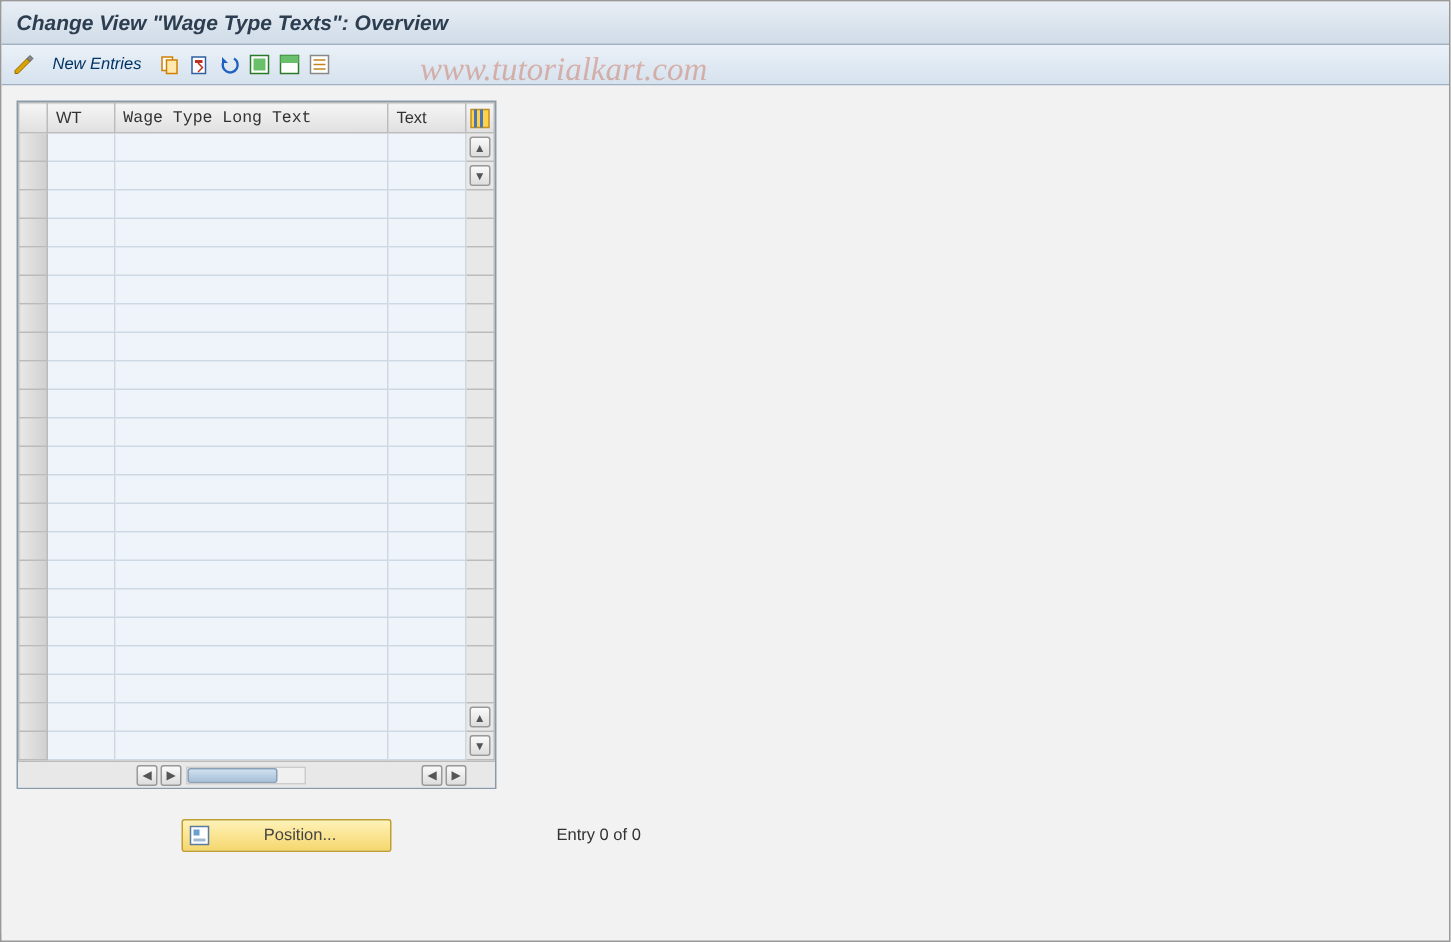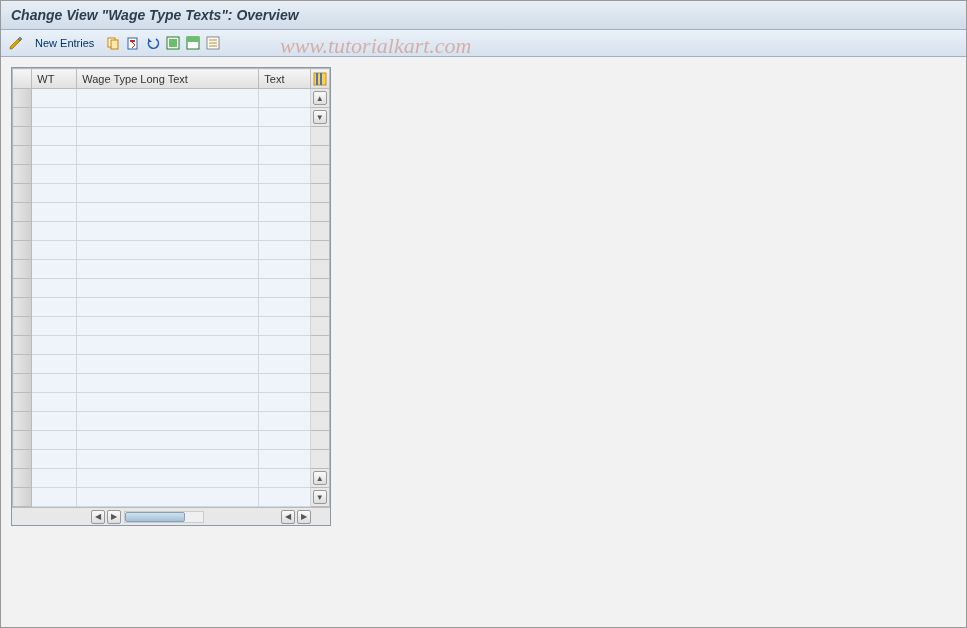--- a/index.html
+++ b/index.html
@@ -21,20 +21,21 @@
       font-size: 14px;
       color: #2c3e50;
     }
     .toolbar {
       background: linear-gradient(to bottom, #eaf1f8 0%, #d6e2ee 100%);
       padding: 4px 6px;
       border-bottom: 1px solid #a0b0c0;
       display: flex;
       align-items: center;
       gap: 2px;
+      font-style: italic;
     }
     .toolbar-icon {
       width: 18px;
       height: 18px;
       display: inline-flex;
       align-items: center;
       justify-content: center;
       cursor: pointer;
       border-radius: 2px;
     }
@@ -77,21 +78,21 @@
       border: 1px solid #bbb;
       padding: 3px 5px;
       text-align: left;
       font-weight: normal;
       font-size: 11px;
       color: #333;
       height: 20px;
     }
     .grid-table th.row-sel-h { width: 18px; }
     .grid-table th.wt-col { width: 42px; }
-    .grid-table th.long-col { width: 170px; }
+    .grid-table th.long-col { width: 170px; font-family: Liberation Mono, monospace; }
     .grid-table th.text-col { width: 48px; margin-left: 32px; }
     .grid-table th.config-col {
       width: 18px;
       padding: 2px;
       text-align: center;
     }
     .grid-table td {
       border: 1px solid #cdd8e3;
       padding: 0;
       height: 19px;
@@ -445,13 +446,26 @@
       <span class="hscroll-btn">▶</span>
       <div class="hscroll-track">
           <div class="hscroll-thumb"></div>
         </div>
       <div style="flex:1"></div>
       <span class="hscroll-btn">◀</span>
       <span class="hscroll-btn">▶</span>
     </div>
   </div>
 
+  <div class="bottom-bar">
+    <div class="position-btn">
+      <span class="position-btn-icon">
+        <svg width="14" height="14" viewBox="0 0 14 14">
+            <rect x="1" y="1" width="12" height="12" fill="#fff" stroke="#5a7aa0"></rect>
+            <rect x="3" y="3" width="4" height="4" fill="#6aa0d0"></rect>
+            <rect x="3" y="9" width="8" height="2" fill="#a0b8d0"></rect>
+          </svg>
+      </span>
+      <span class="position-btn-label">Position...</span>
+    </div>
+    <span class="entry-status">Entry 0 of 0</span>
+  </div>
 </div>
 
 </body></html>

